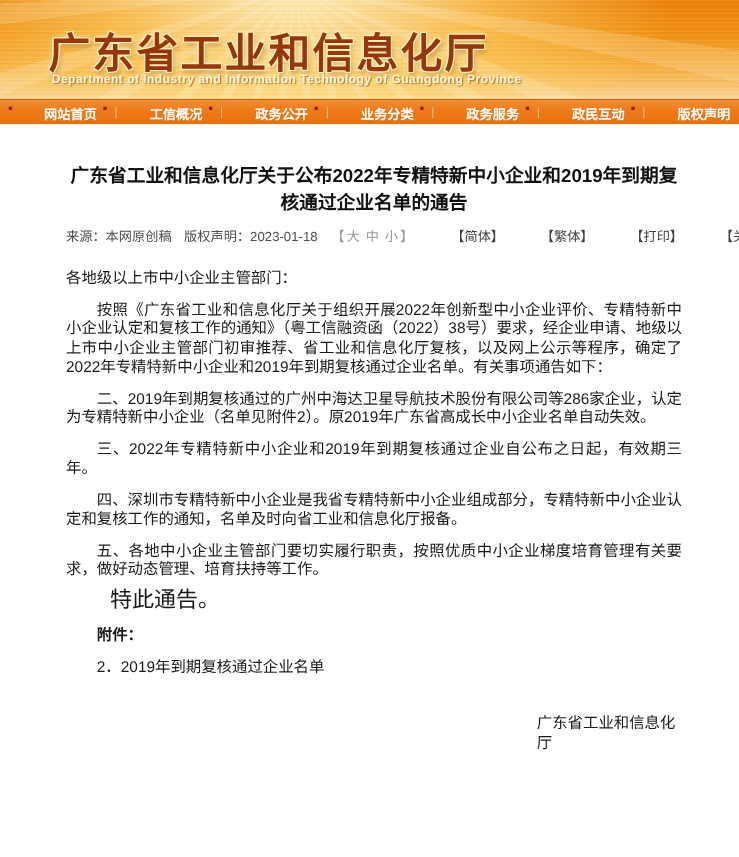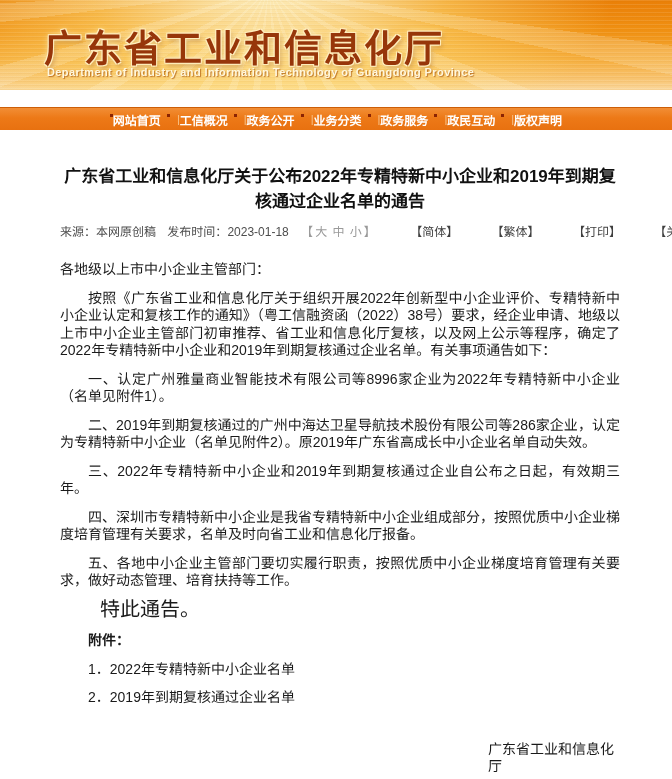--- a/index.html
+++ b/index.html
@@ -43,22 +43,22 @@
     position:absolute;left:47px;top:66px;z-index:2;
     font-size:11px;font-weight:bold;letter-spacing:.4px;
     color:#FFF7DE;
     text-shadow:1px 1px 1px rgba(170,85,5,.75);
   }
   
   .navbar{
     width:672px;height:23px;
     border-top:1px solid #CC5E07;
     background:linear-gradient(180deg,#F28E35 0%,#ED7917 45%,#E87110 100%);
-    display:flex;align-items:center;justify-content:center;
-    padding:0 8px;box-sizing:border-box;margin-top:17px;
+    display:flex;align-items:center;justify-content:space-between;
+    padding:0 8px;box-sizing:border-box;
   }
   .nav-item{
     display:flex;align-items:center;
     color:#FFFFFF;font-size:12px;font-weight:bold;
     text-decoration:none;cursor:pointer;white-space:nowrap;
   }
   .nav-dot{
     display:inline-block;width:3px;height:3px;background:#8B2403;
     margin:0 0 8px 6px;
   }
@@ -143,41 +143,39 @@
       <span>版权声明</span>
     </span>
 </div>
 
 <div class="content">
 
   <h1 class="article-title">广东省工业和信息化厅关于公布2022年专精特新中小企业和2019年到期复核通过企业名单的通告</h1>
 
   <div class="meta">
     <span>来源：本网原创稿</span><span class="gap"></span>
-    <span>发布时间：</span><span>2023-01-18</span><span class="gap"></span>
+    <span>版权声明：</span><span>2023-01-18</span><span class="gap"></span>
     <span class="size-btn">【</span><span class="size-btn">大</span> <span class="size-btn">中</span> <span class="size-btn">小</span><span class="size-btn">】</span><span class="gap"></span>
     <span class="meta-action">【简体】</span><span class="gap"></span>
     <span class="meta-action">【繁体】</span><span class="gap"></span>
     <span class="meta-action">【打印】</span><span class="gap"></span>
     <span class="meta-action">【关闭】</span>
   </div>
 
   <p class="salutation">各地级以上市中小企业主管部门：</p>
 
   <p class="para">按照《广东省工业和信息化厅关于组织开展2022年创新型中小企业评价、专精特新中小企业认定和复核工作的通知》（粤工信融资函（2022）38号）要求，经企业申请、地级以上市中小企业主管部门初审推荐、省工业和信息化厅复核，以及网上公示等程序，确定了2022年专精特新中小企业和2019年到期复核通过企业名单。有关事项通告如下：</p>
-  <p class="para">一、认定广州雅量商业智能技术有限公司等8996家企业为2022年专精特新中小企业（名单见附件1）。</p>
   <p class="para">二、2019年到期复核通过的广州中海达卫星导航技术股份有限公司等286家企业，认定为专精特新中小企业（名单见附件2）。原2019年广东省高成长中小企业名单自动失效。</p>
   <p class="para">三、2022年专精特新中小企业和2019年到期复核通过企业自公布之日起，有效期三年。</p>
-  <p class="para">四、深圳市专精特新中小企业是我省专精特新中小企业组成部分，按照优质中小企业梯度培育管理有关要求，名单及时向省工业和信息化厅报备。</p>
+  <p class="para">四、深圳市专精特新中小企业是我省专精特新中小企业组成部分，专精特新中小企业认定和复核工作的通知，名单及时向省工业和信息化厅报备。</p>
   <p class="para">五、各地中小企业主管部门要切实履行职责，按照优质中小企业梯度培育管理有关要求，做好动态管理、培育扶持等工作。</p>
 
   <p class="close-line">特此通告。</p>
 
   <p class="attach-label">附件：</p>
-  <a class="attach-item">1．2022年专精特新中小企业名单</a>
   <a class="attach-item">2．2019年到期复核通过企业名单</a>
 
   <div class="signoff">
     <div class="sig">广东省工业和信息化厅</div>
 
   </div>
 
 </div>
 
 </body></html>

